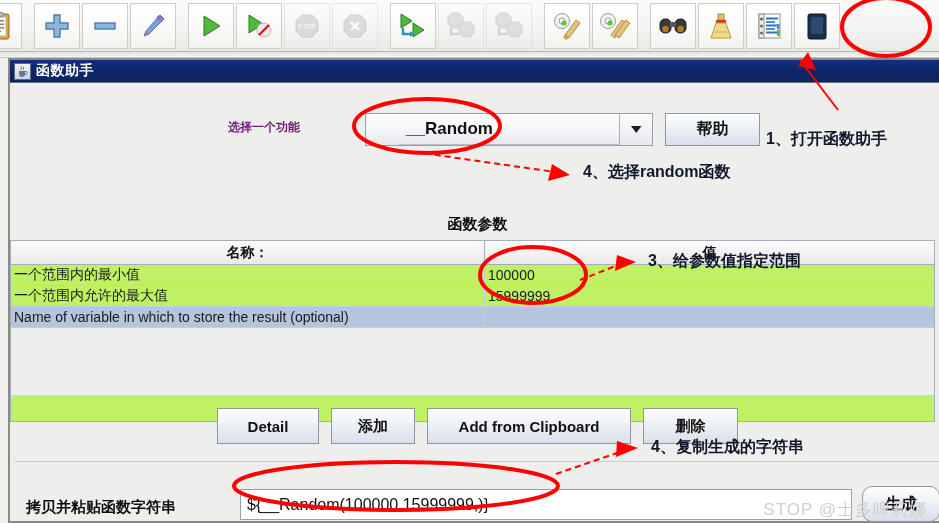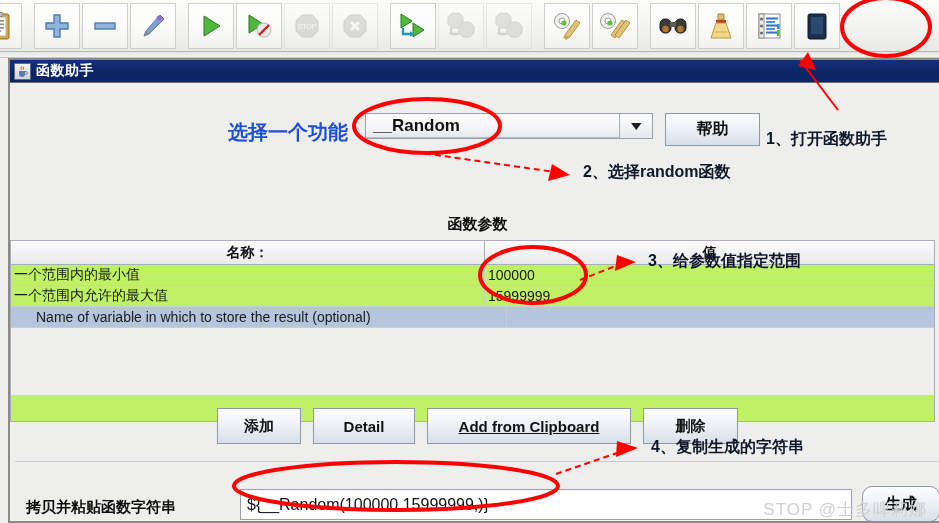--- a/index.html
+++ b/index.html
@@ -54,28 +54,28 @@
     border: 1px solid #5b6b8e;
     display:flex; align-items:center; justify-content:center;
   }
   .dlg-title-text {
     color: #ffffff; font-size: 14px; font-weight: bold;
     letter-spacing: .5px;
   }
   .dlg-body { position: relative; height: 438px; background: #eeeeec; }
   .lbl-choose {
     position: absolute; left: 218px; top: 36px;
-    font-size: 20px; font-weight: bold; color: #1d4ed8;
+    font-size: 12px; font-weight: bold; color: #701a75;
   }
   .combo {
     position: absolute; left: 355px; top: 30px;
-    width: 288px; height: 26px;
+    width: 288px; height: 33px;
     border: 1px solid #9aa0ab;
     background: linear-gradient(to bottom, #fdfdfd 0%, #f3f4f6 60%, #e4e6ea 100%);
-    display: flex; align-items: center;
+    display: flex; align-items: center; padding-left: 33px;
   }
   .combo-val {
     flex: 1; padding-left: 7px;
     font-size: 17px; font-weight: bold; color: #111;
     border-bottom: 1px solid #b9bfc9;
     height: 100%; display:flex; align-items:center;
   }
   .combo-arrow {
     width: 33px; height: 100%;
     border-left: 1px solid #a9afb8;
@@ -108,34 +108,34 @@
   .tbl-head { display: flex; height: 24px;
     background: linear-gradient(to bottom, #fbfbfb, #eaeaea);
     border-bottom: 1px solid #a7aeb9; }
   .th {
     font-size: 14px; font-weight: bold; color: #111;
     display:flex; align-items:center; justify-content:center;
   }
   .th.c0 { width: 474px; border-right: 1px solid #a7aeb9; }
   .th.c1 { flex: 1; }
   .tr { display: flex; height: 21px; border-bottom: 1px solid #c9ced6; text-align: right; }
-  .tr.sel { background: #b5c5dd; padding-left: 22px; }
+  .tr.sel { background: #b5c5dd; }
   .td { font-size: 14px; color: #1a1a1a; display: flex; align-items: center;
         padding-left: 3px; overflow: hidden; white-space: nowrap; }
   .td.c0 { width: 474px; border-right: 1px solid #c9ced6; }
   .td.c1 { flex: 1; }
   .tbl-filler { background: #eeeeec; height: 67px; border-top: 0; }
 
   
   .btn-row { position: absolute; left: 0; top: 325px; width: 935px;
              display: flex; justify-content: center; gap: 12px; }
   .btn-act { height: 36px; font-size: 15px; }
   .w-detail { width: 102px; }
   .w-add { width: 84px; }
-  .w-clip { width: 204px; text-decoration: underline; }
+  .w-clip { width: 204px; }
   .w-del { width: 95px; }
 
   
   .bottom-sep { position:absolute; left:5px; top:378px; width:925px; height:1px;
                 background:#c6ccd4; }
   .lbl-copy {
     position: absolute; left: 16px; top: 415px;
     font-size: 15px; font-weight: bold; color: #0c0c0c;
   }
   .copy-field {
@@ -376,22 +376,22 @@
           <div class="td c1">15999999</div>
         </div>
         <div class="tr sel">
           <div class="td c0">Name of variable in which to store the result (optional)</div>
           <div class="td c1"></div>
         </div>
         <div class="tbl-filler"></div>
       </div>
 
       <div class="btn-row">
+        <div class="btn btn-act w-detail">Detail</div>
         <div class="btn btn-act w-add">添加</div>
-        <div class="btn btn-act w-detail">Detail</div>
         <div class="btn btn-act w-clip">Add from Clipboard</div>
         <div class="btn btn-act w-del">删除</div>
       </div>
 
       <div class="bottom-sep"></div>
 
       <span class="lbl-copy">拷贝并粘贴函数字符串</span>
       <div class="copy-field">${__Random(100000,15999999,)}</div>
       <div class="btn btn-gen">生成</div>
     </div>
@@ -415,20 +415,20 @@
       <path d="M580 280 L618 265" stroke="#ff0000" stroke-width="2" stroke-dasharray="6 4" fill="none"></path>
       <path d="M636 262 L615 271 L617 255 Z" fill="#ff0000"></path>
 
       <ellipse cx="396" cy="486" rx="162" ry="24" fill="none" stroke="#ff0000" stroke-width="4"></ellipse>
 
       <path d="M556 474 L620 452" stroke="#ff0000" stroke-width="2" stroke-dasharray="6 4" fill="none"></path>
       <path d="M638 448 L616 457 L617 441 Z" fill="#ff0000"></path>
     </svg>
 
     <span class="anno" style="left:766px; top:129px;">1、打开函数助手</span>
-    <span class="anno" style="left:583px; top:162px;">2、选择random函数</span>
+    <span class="anno" style="left:583px; top:162px;">4、选择random函数</span>
     <span class="anno" style="left:648px; top:251px;">3、给参数值指定范围</span>
     <span class="anno" style="left:651px; top:437px;">4、复制生成的字符串</span>
 
     <span class="watermark">STOP @士多啤莉娜</span>
   </div>
 
 </div>
 
 </body></html>

